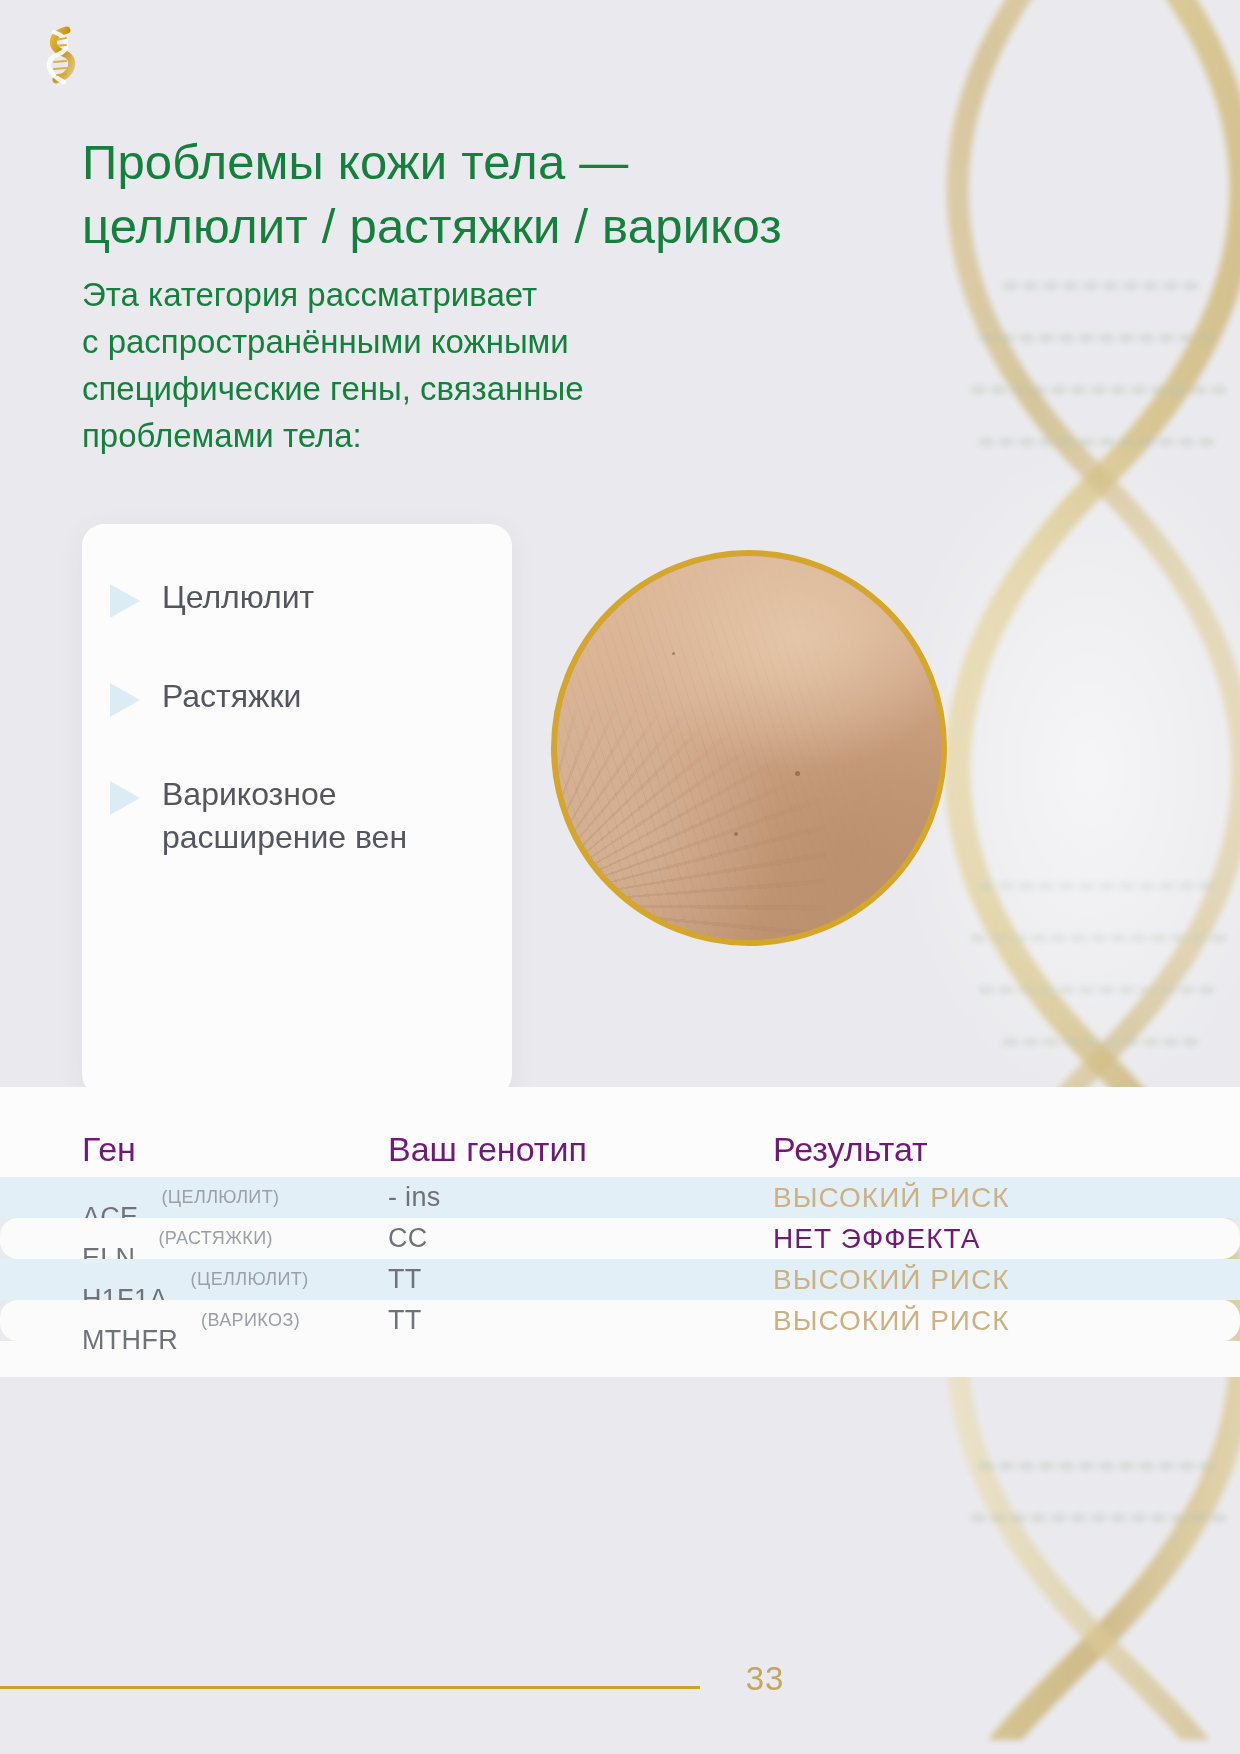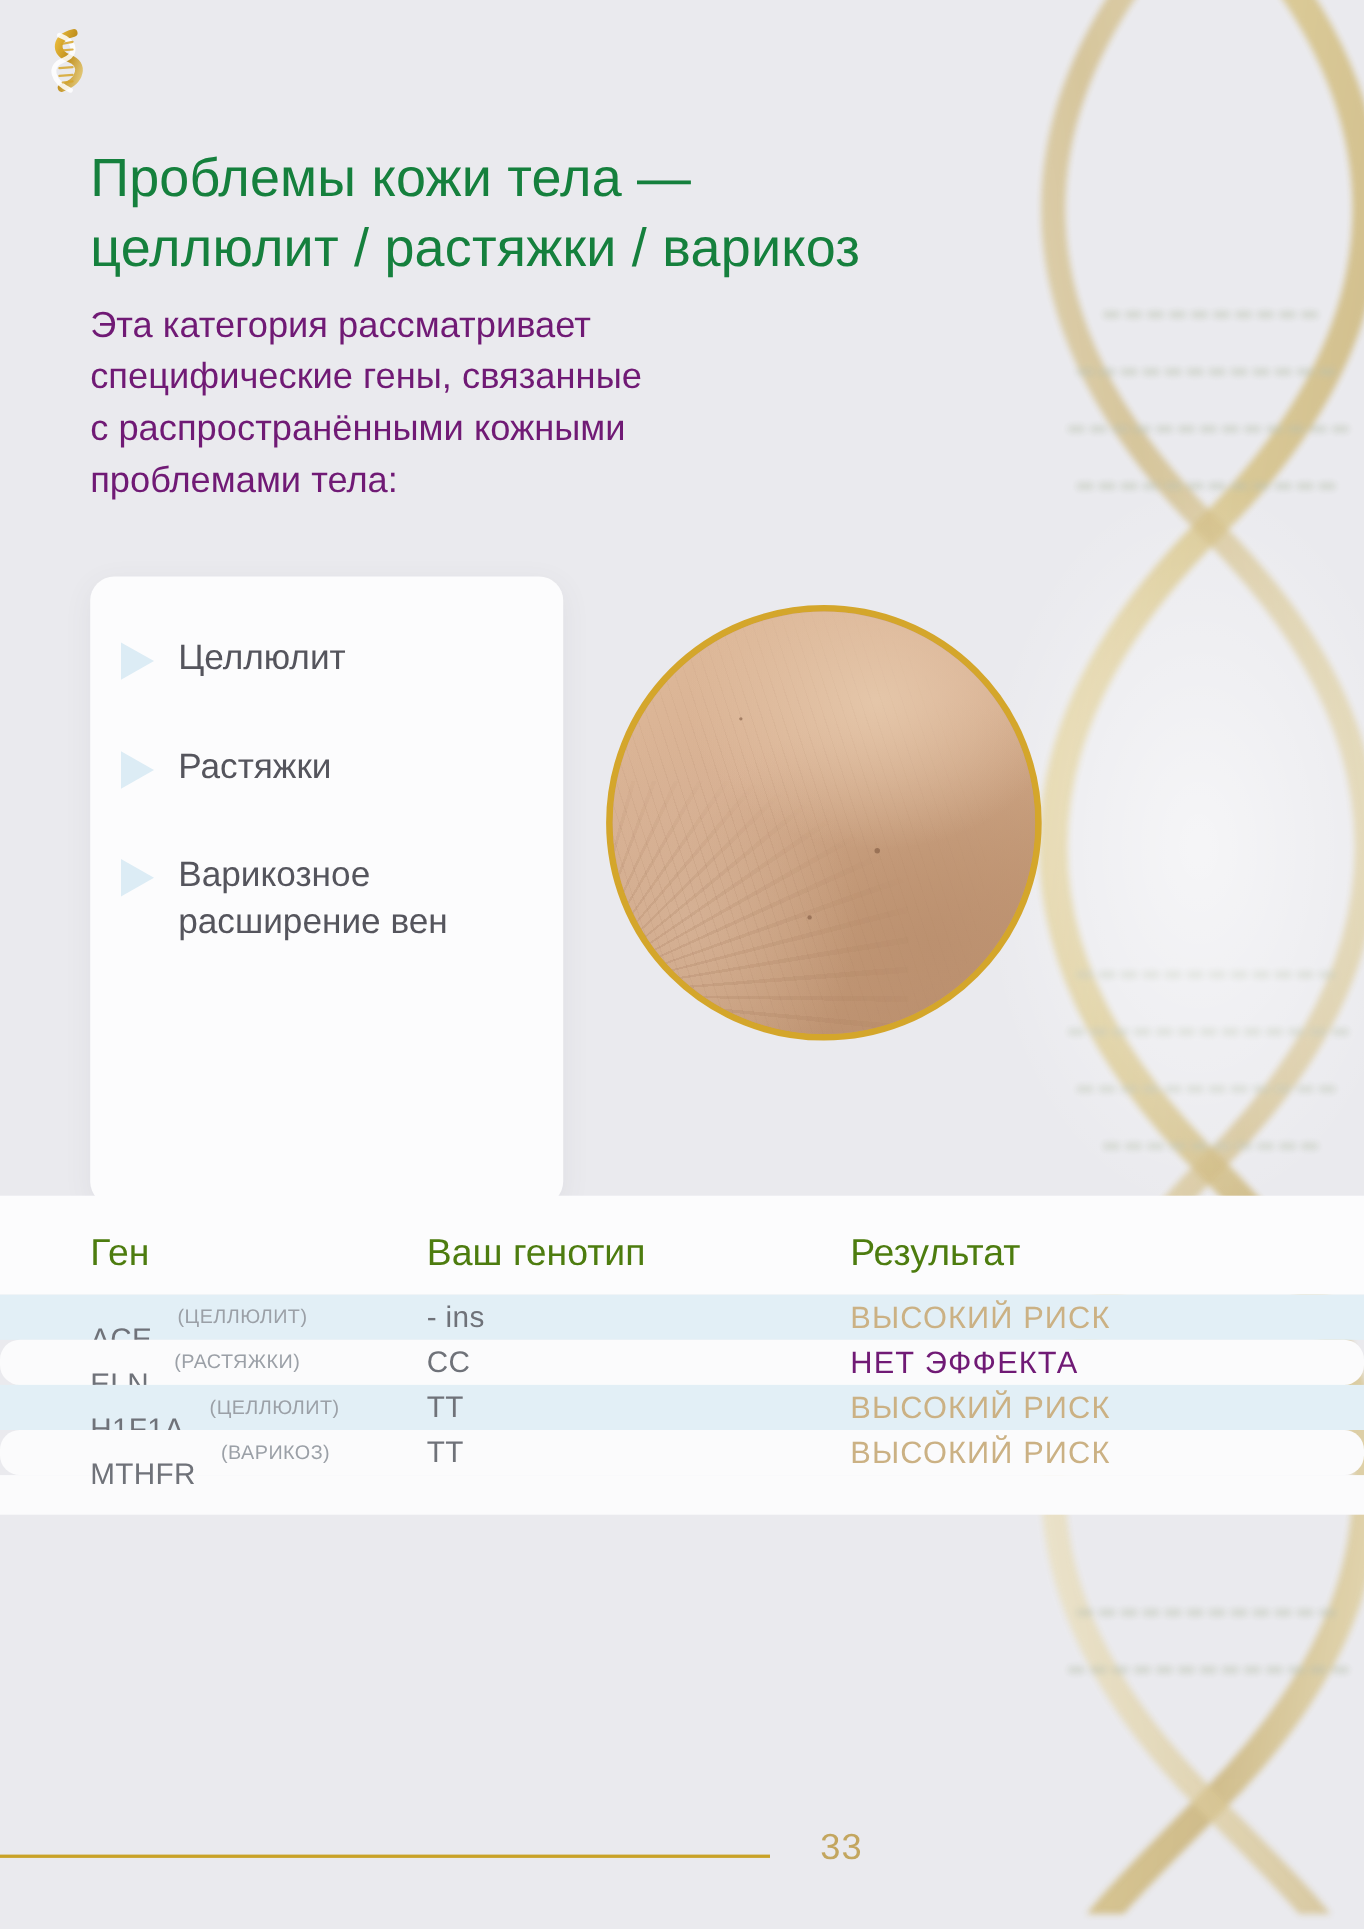--- a/index.html
+++ b/index.html
@@ -71,21 +71,21 @@
   .page-title .t-line { display: block; }
 
   .intro {
     position: absolute;
     top: 272px;
     left: 82px;
     width: 700px;
     font-size: 33px;
     line-height: 1.42;
     font-weight: 300;
-    color: #701a75;
+    color: #15803d;
     z-index: 5;
   }
   .intro .i-line { display: block; }
 
   
   .bullet-card {
     position: absolute;
     top: 524px;
     left: 82px;
     width: 430px;
@@ -214,23 +214,23 @@
     height: 100%;
     white-space: nowrap;
   }
   .c-gene   { left: 82px;  }
   .c-geno   { left: 388px; }
   .c-result { left: 773px; }
 
   .th {
     font-size: 34px;
     font-weight: 300;
-    color: #4d7c0f;
+    color: #701a75;
     align-items: flex-end;
-    padding-bottom: 18px;
+    padding-bottom: 8px;
     box-sizing: border-box;
   }
 
   .gene-name {
     font-size: 27px;
     font-weight: 300;
     color: #6f7279;
     letter-spacing: .3px;
     margin-top: 40px;
   }
@@ -366,22 +366,22 @@
   </svg>
 </div>
 
 <h1 class="page-title">
   <span class="t-line">Проблемы кожи тела —</span>
   <span class="t-line">целлюлит / растяжки / варикоз</span>
 </h1>
 
 <div class="intro">
   <span class="i-line">Эта категория рассматривает</span>
+  <span class="i-line">с распространёнными кожными</span>
   <span class="i-line">специфические гены, связанные</span>
-  <span class="i-line">с распространёнными кожными</span>
   <span class="i-line">проблемами тела:</span>
 </div>
 
 <div class="bullet-card">
   <div class="bullet-list">
     <div class="bullet-row">
       <span class="bullet-marker"></span>
       <span class="bullet-text">Целлюлит</span>
     </div>
     <div class="bullet-row">

